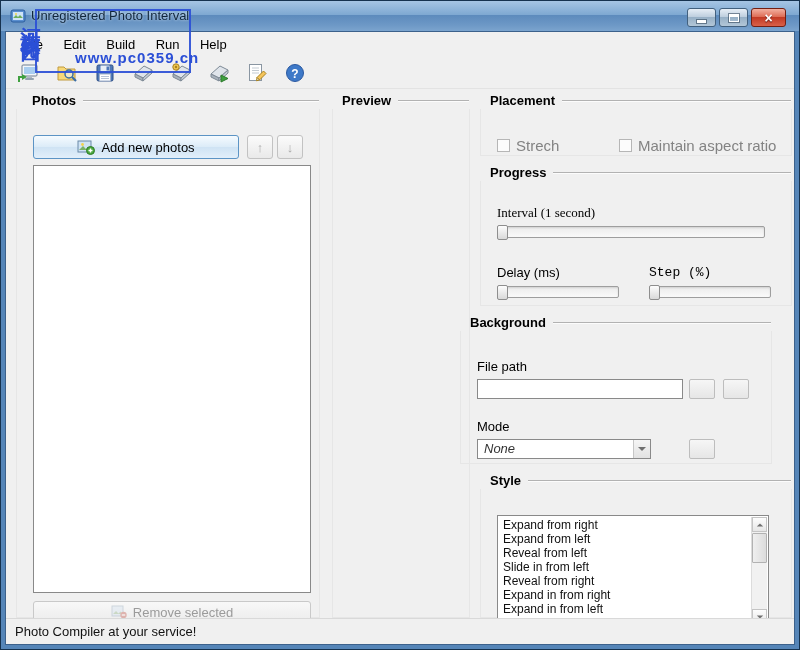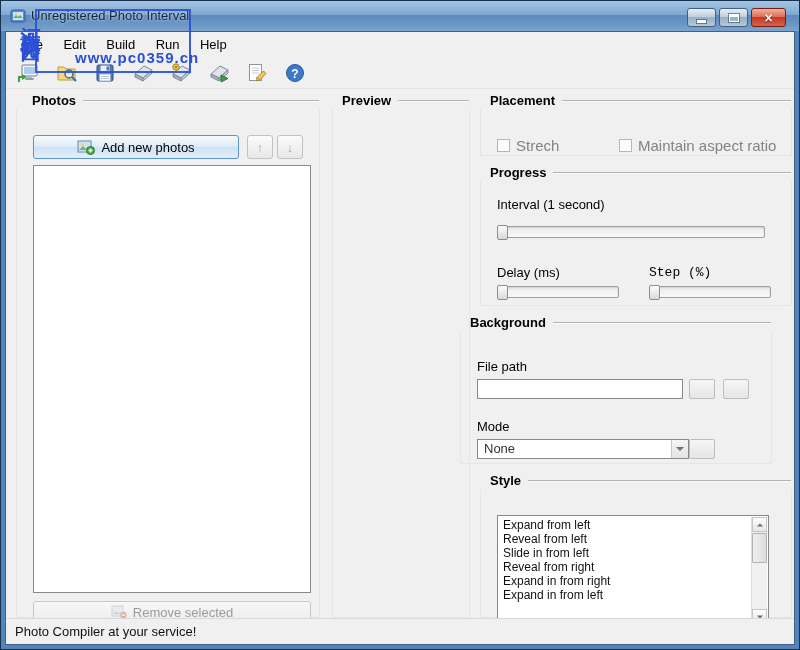--- a/index.html
+++ b/index.html
@@ -303,21 +303,21 @@
         </div>
       </div>
     </div>
 
     <div class="group" style="left:474px; top:132px; width:312px; height:142px;">
       <div class="group-header">
         <span class="group-title">Progress</span>
         <span class="group-line"></span>
       </div>
       <div class="group-body">
-        <span class="field-label" style="left:16px; top:16px;">Interval (1 second)</span>
+        <span class="field-label" style="left:16px; top:24px;font-family:Liberation Serif, serif;">Interval (1 second)</span>
         <div class="slider" style="left:16px; top:44px; width:268px;">
           <span class="slider-groove"></span>
           <span class="slider-thumb"></span>
         </div>
         <span class="field-label" style="left:16px; top:84px;">Delay (ms)</span>
         <div class="slider" style="left:16px; top:104px; width:122px;">
           <span class="slider-groove"></span>
           <span class="slider-thumb"></span>
         </div>
         <span class="field-label" style="left:168px; top:84px;font-family:Liberation Mono, monospace;">Step (%)</span>
@@ -332,38 +332,39 @@
       <div class="group-header">
         <span class="group-title">Background</span>
         <span class="group-line"></span>
       </div>
       <div class="group-body">
         <span class="field-label" style="left:16px; top:28px;">File path</span>
         <input class="text-input" type="text" style="left: 16px; top: 48px; width: 206px;" value="">
         <button class="side-btn" style="left:228px; top:48px;"></button>
         <button class="side-btn" style="left:262px; top:48px;"></button>
         <span class="field-label" style="left:16px; top:88px;">Mode</span>
-        <div class="combo" style="left:16px; top:108px; width:212px;">
+        <div class="combo" style="left:16px; top:108px; width:174px;font-style:italic;">
           <span>None</span>
           <span class="combo-arrow-box">
             <span class="tri-down"></span>
           </span>
         </div>
         <button class="side-btn" style="left:228px; top:108px;"></button>
       </div>
     </div>
 
     <div class="group" style="left:474px; top:440px; width:312px; height:146px;">
       <div class="group-header">
         <span class="group-title">Style</span>
         <span class="group-line"></span>
       </div>
       <div class="group-body">
         <div class="style-list">
           <div class="style-rows">
+            <div class="style-row">Expand from right</div>
             <div class="style-row">Expand from left</div>
             <div class="style-row">Reveal from left</div>
             <div class="style-row">Slide in from left</div>
             <div class="style-row">Reveal from right</div>
             <div class="style-row">Expand in from right</div>
             <div class="style-row">Expand in from left</div>
           </div>
           <div class="scrollbar">
             <span class="sb-arrow sb-up">
                 <span class="tri-up" style="transform:scale(.8);"></span>

